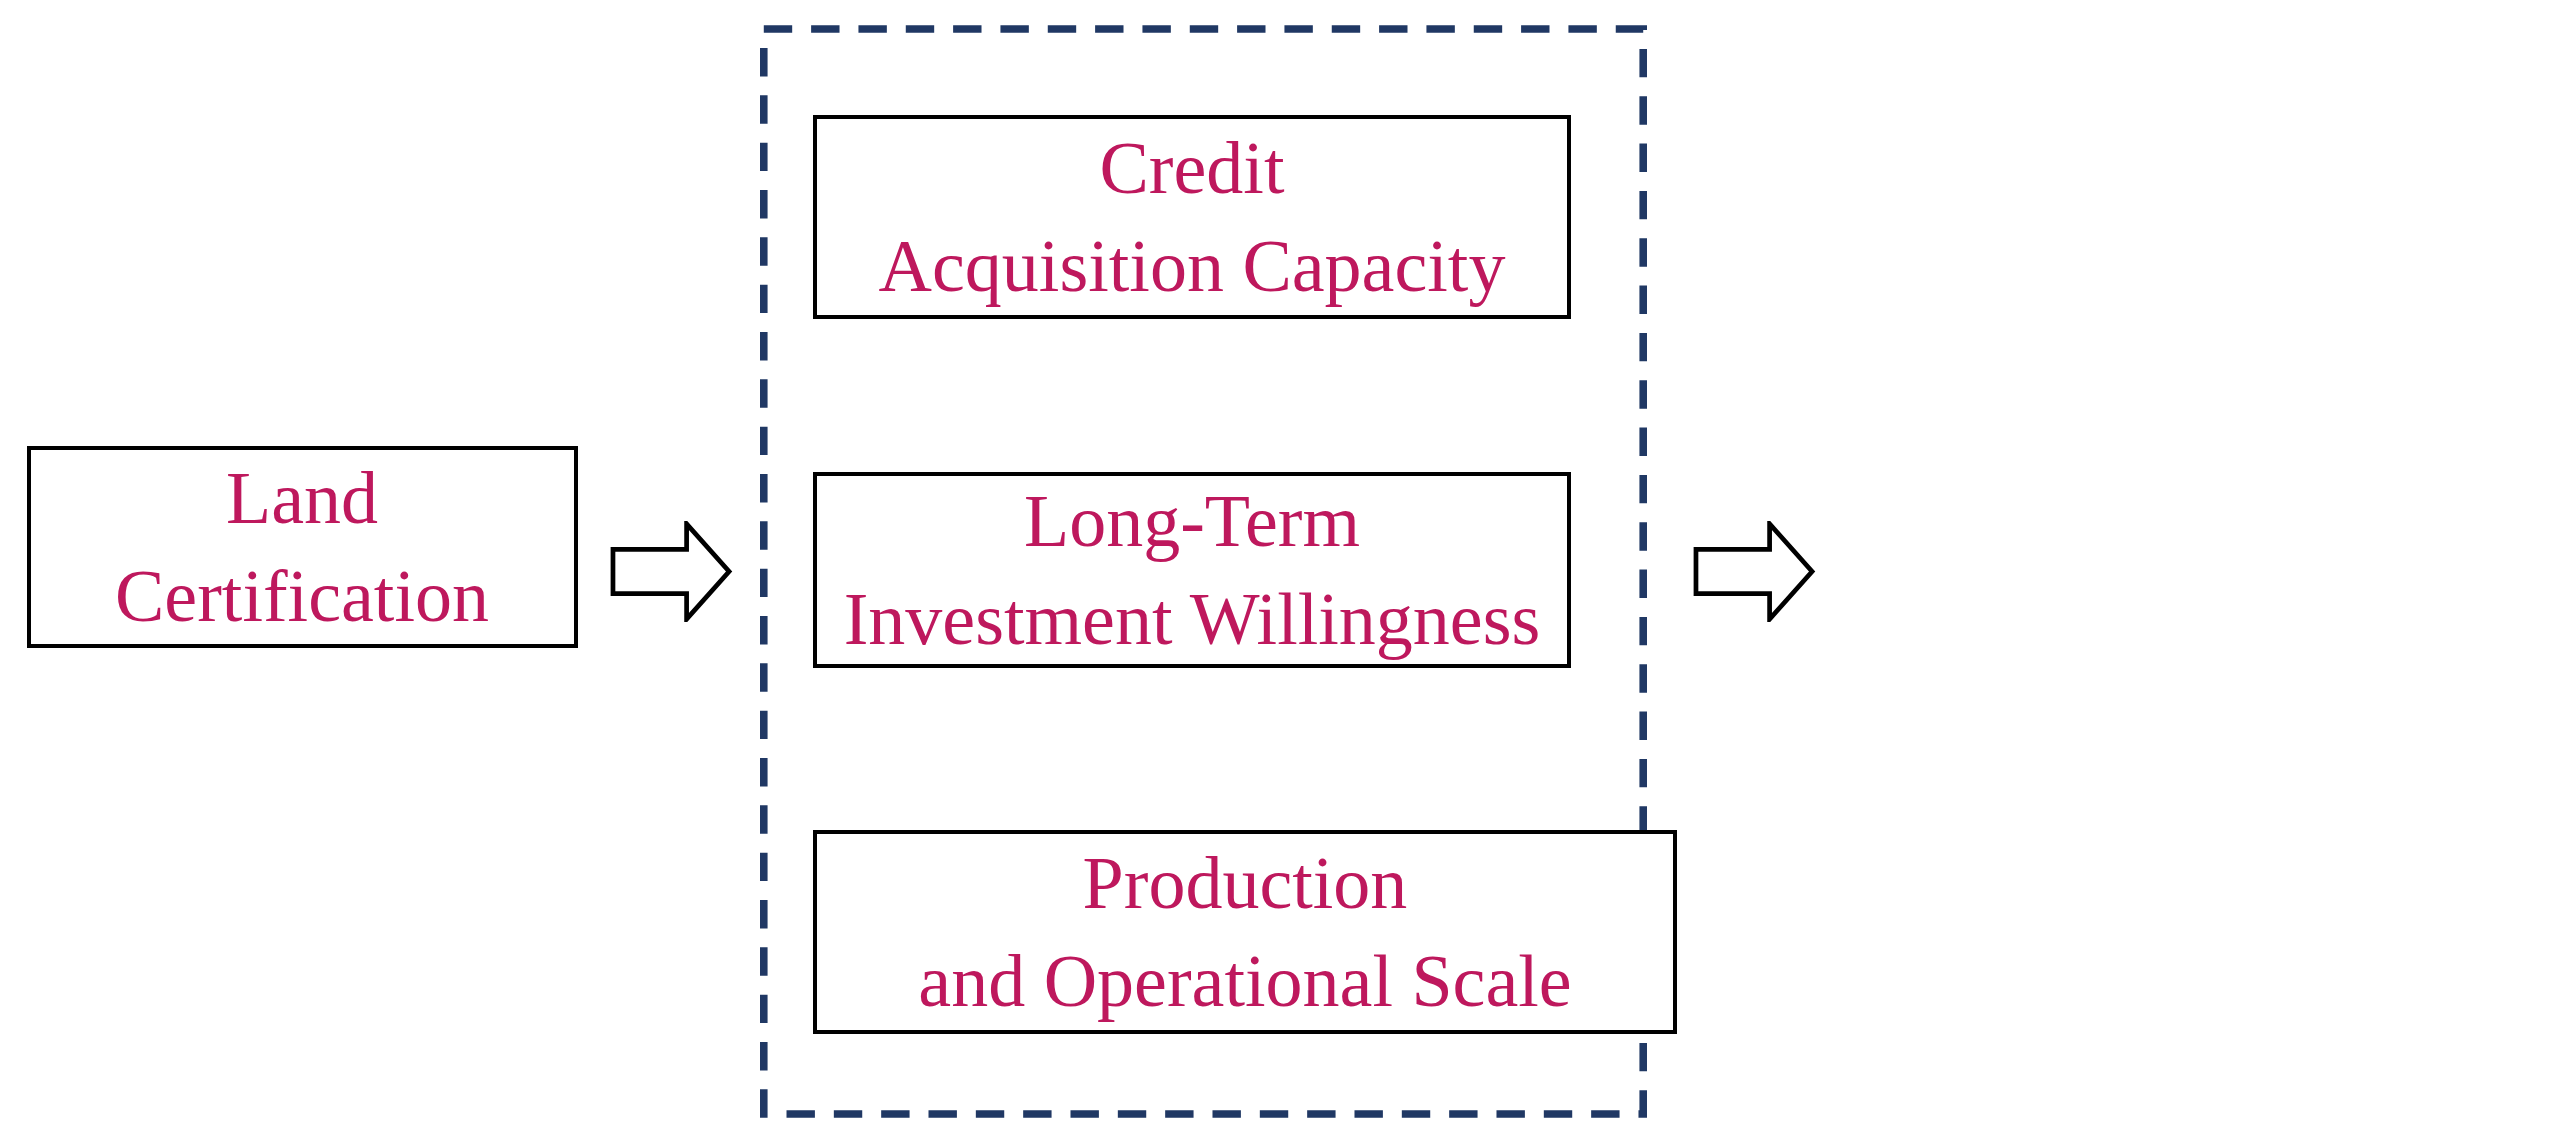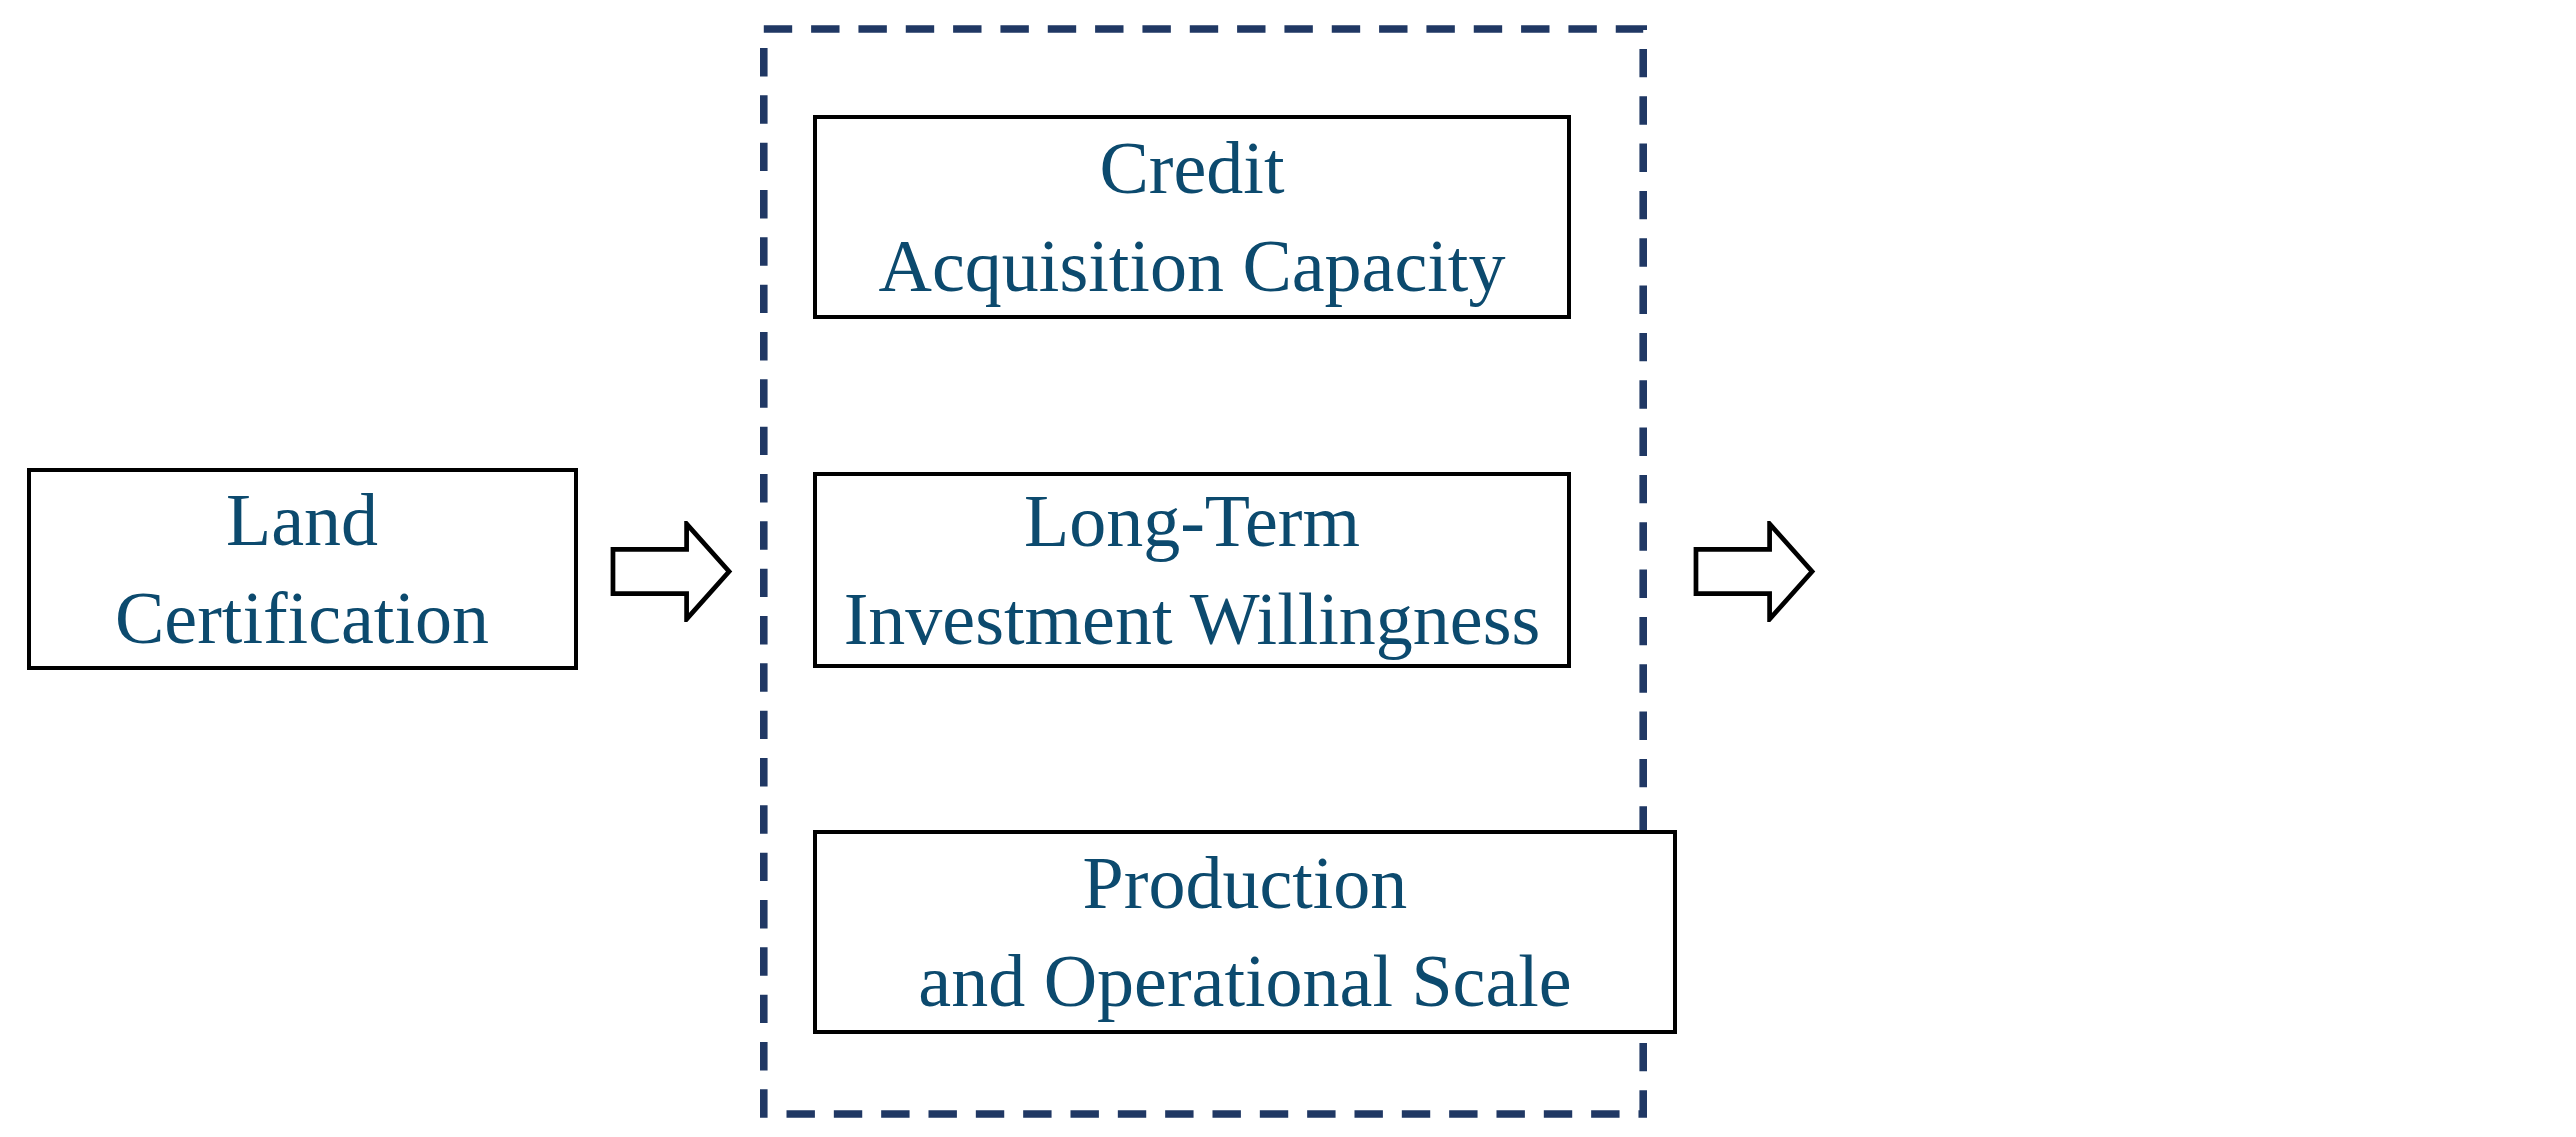--- a/index.html
+++ b/index.html
@@ -13,30 +13,30 @@
     height: 1137px;
     background: #ffffff;
     font-family: "Liberation Serif", "DejaVu Serif", serif;
     overflow: hidden;
   }
   .node {
     position: absolute;
     box-sizing: border-box;
     border: 4.7px solid #000000;
     background: #ffffff;
-    color: #0c4a6e;
+    color: #be185d;
     display: flex;
     align-items: center;
     justify-content: center;
     text-align: center;
     font-size: 74px;
     line-height: 98px;
     white-space: pre-line;
   }
-  #node-land        { left: 26.5px;   top: 468px; width: 551px; height: 202px; }
+  #node-land        { left: 26.5px;   top: 446px; width: 551px; height: 202px; }
   #node-credit      { left: 813px;  top: 115px; width: 758px; height: 204px; }
   #node-longterm    { left: 813px;  top: 472px; width: 758px; height: 196px; }
   #node-production  { left: 813px;  top: 830px; width: 864px; height: 204px; }
   #node-agri        { left: 1827px; top: 474px; width: 725px; height: 201px; }
 
   .dashed-frame {
     position: absolute;
     left: 760px;
     top: 24.6px;
     width: 887px;

